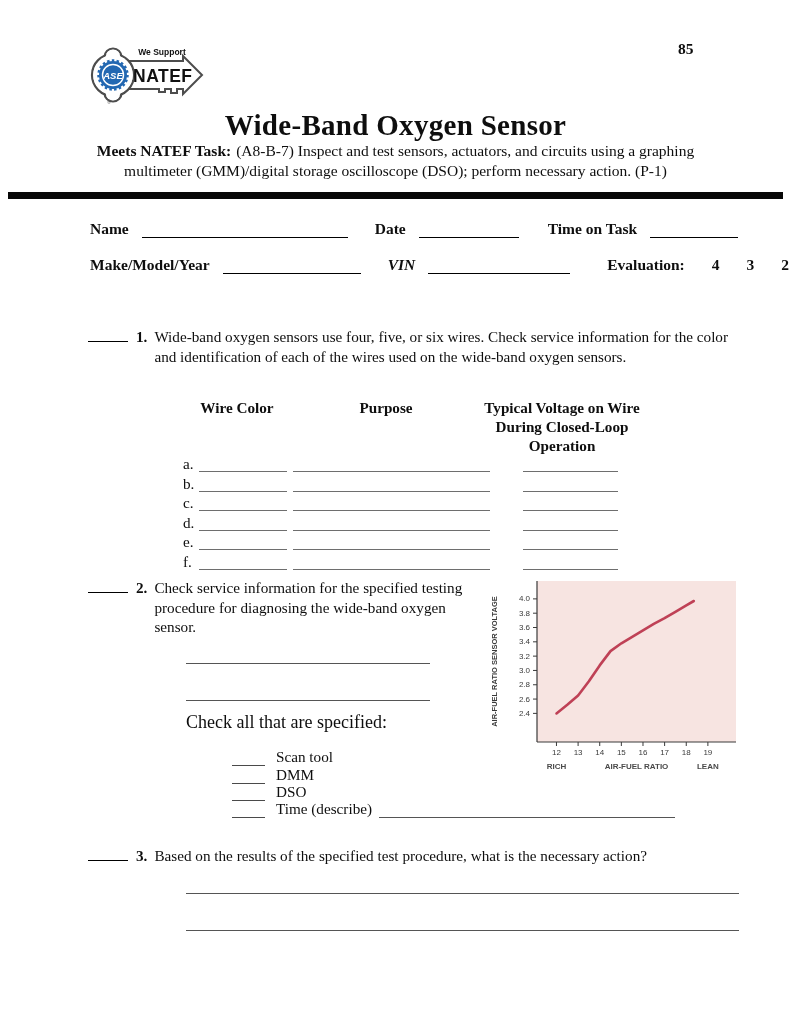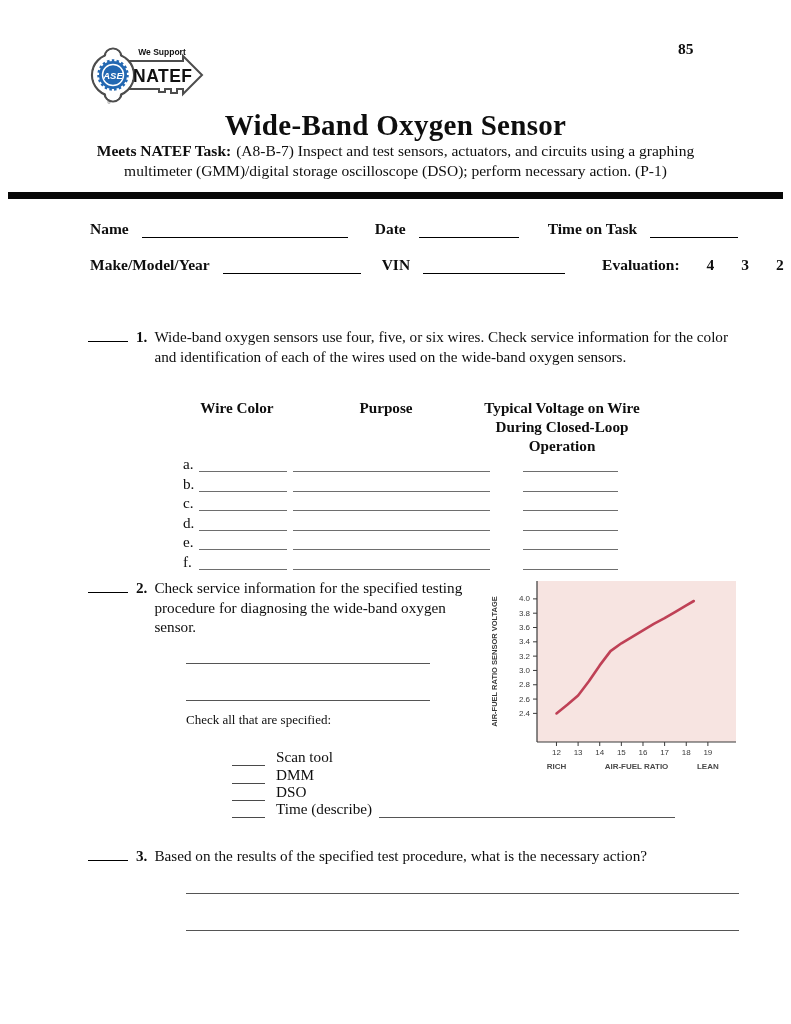--- a/index.html
+++ b/index.html
@@ -36,21 +36,21 @@
     line-height:19px; text-align:center; }
   .wrow { position:absolute; left:0; height:19px; width:545px; }
   .wrow .letter { position:absolute; left:33px; top:0; font-size:15.2px; }
   .wline { position:absolute; bottom:2px; height:0; border-bottom:1.1px solid #6e6e6e; }
   .wl1 { left:49px;  width:88px; }
   .wl2 { left:143px; width:197px; }
   .wl3 { left:373px; width:95px; }
 
   
   .fill { position:absolute; height:0; border-bottom:1.3px solid #555; }
-  .prompt { font-size:13px; }
+  .prompt { font-size:18px; }
 
   
   .opts { display:flex; flex-direction:column; }
   .opt { display:flex; align-items:flex-end; height:17.3px; font-size:15.2px; }
   .opt-blank { flex:none; width:33px; height:12px; border-bottom:1.2px solid #4a4a4a; margin-right:11px; }
   .opt-line { flex:none; width:296px; height:12px; border-bottom:1.2px solid #555; margin-left:7px; }
 </style>
 </head>
 <body>
 
@@ -94,21 +94,21 @@
     <span class="blk" style="width:206px;"></span>
     <span style="margin-left:20px;">Date</span>
     <span class="blk" style="width:100px;"></span>
     <span style="margin-left:22px;">Time on Task</span>
     <span class="blk" style="width:88px;"></span>
   </div>
 
   <div class="abs form-row" style="left:90px; top:256px;">
     <span>Make/Model/Year</span>
     <span class="blk" style="width:138px;"></span>
-    <span style="margin-left:14px;">VIN</span>
+    <span style="margin-left:20px;font-style:italic;">VIN</span>
     <span class="blk" style="width:142px;"></span>
     <span style="margin-left:30px;">Evaluation:</span>
     <span class="eval-num">4</span>
     <span class="eval-num">3</span>
     <span class="eval-num">2</span>
     <span class="eval-num">1</span>
   </div>
 
   <div class="abs qrow" style="left:88px; top:327px; width:660px;">
     <span class="q-blank"></span>

